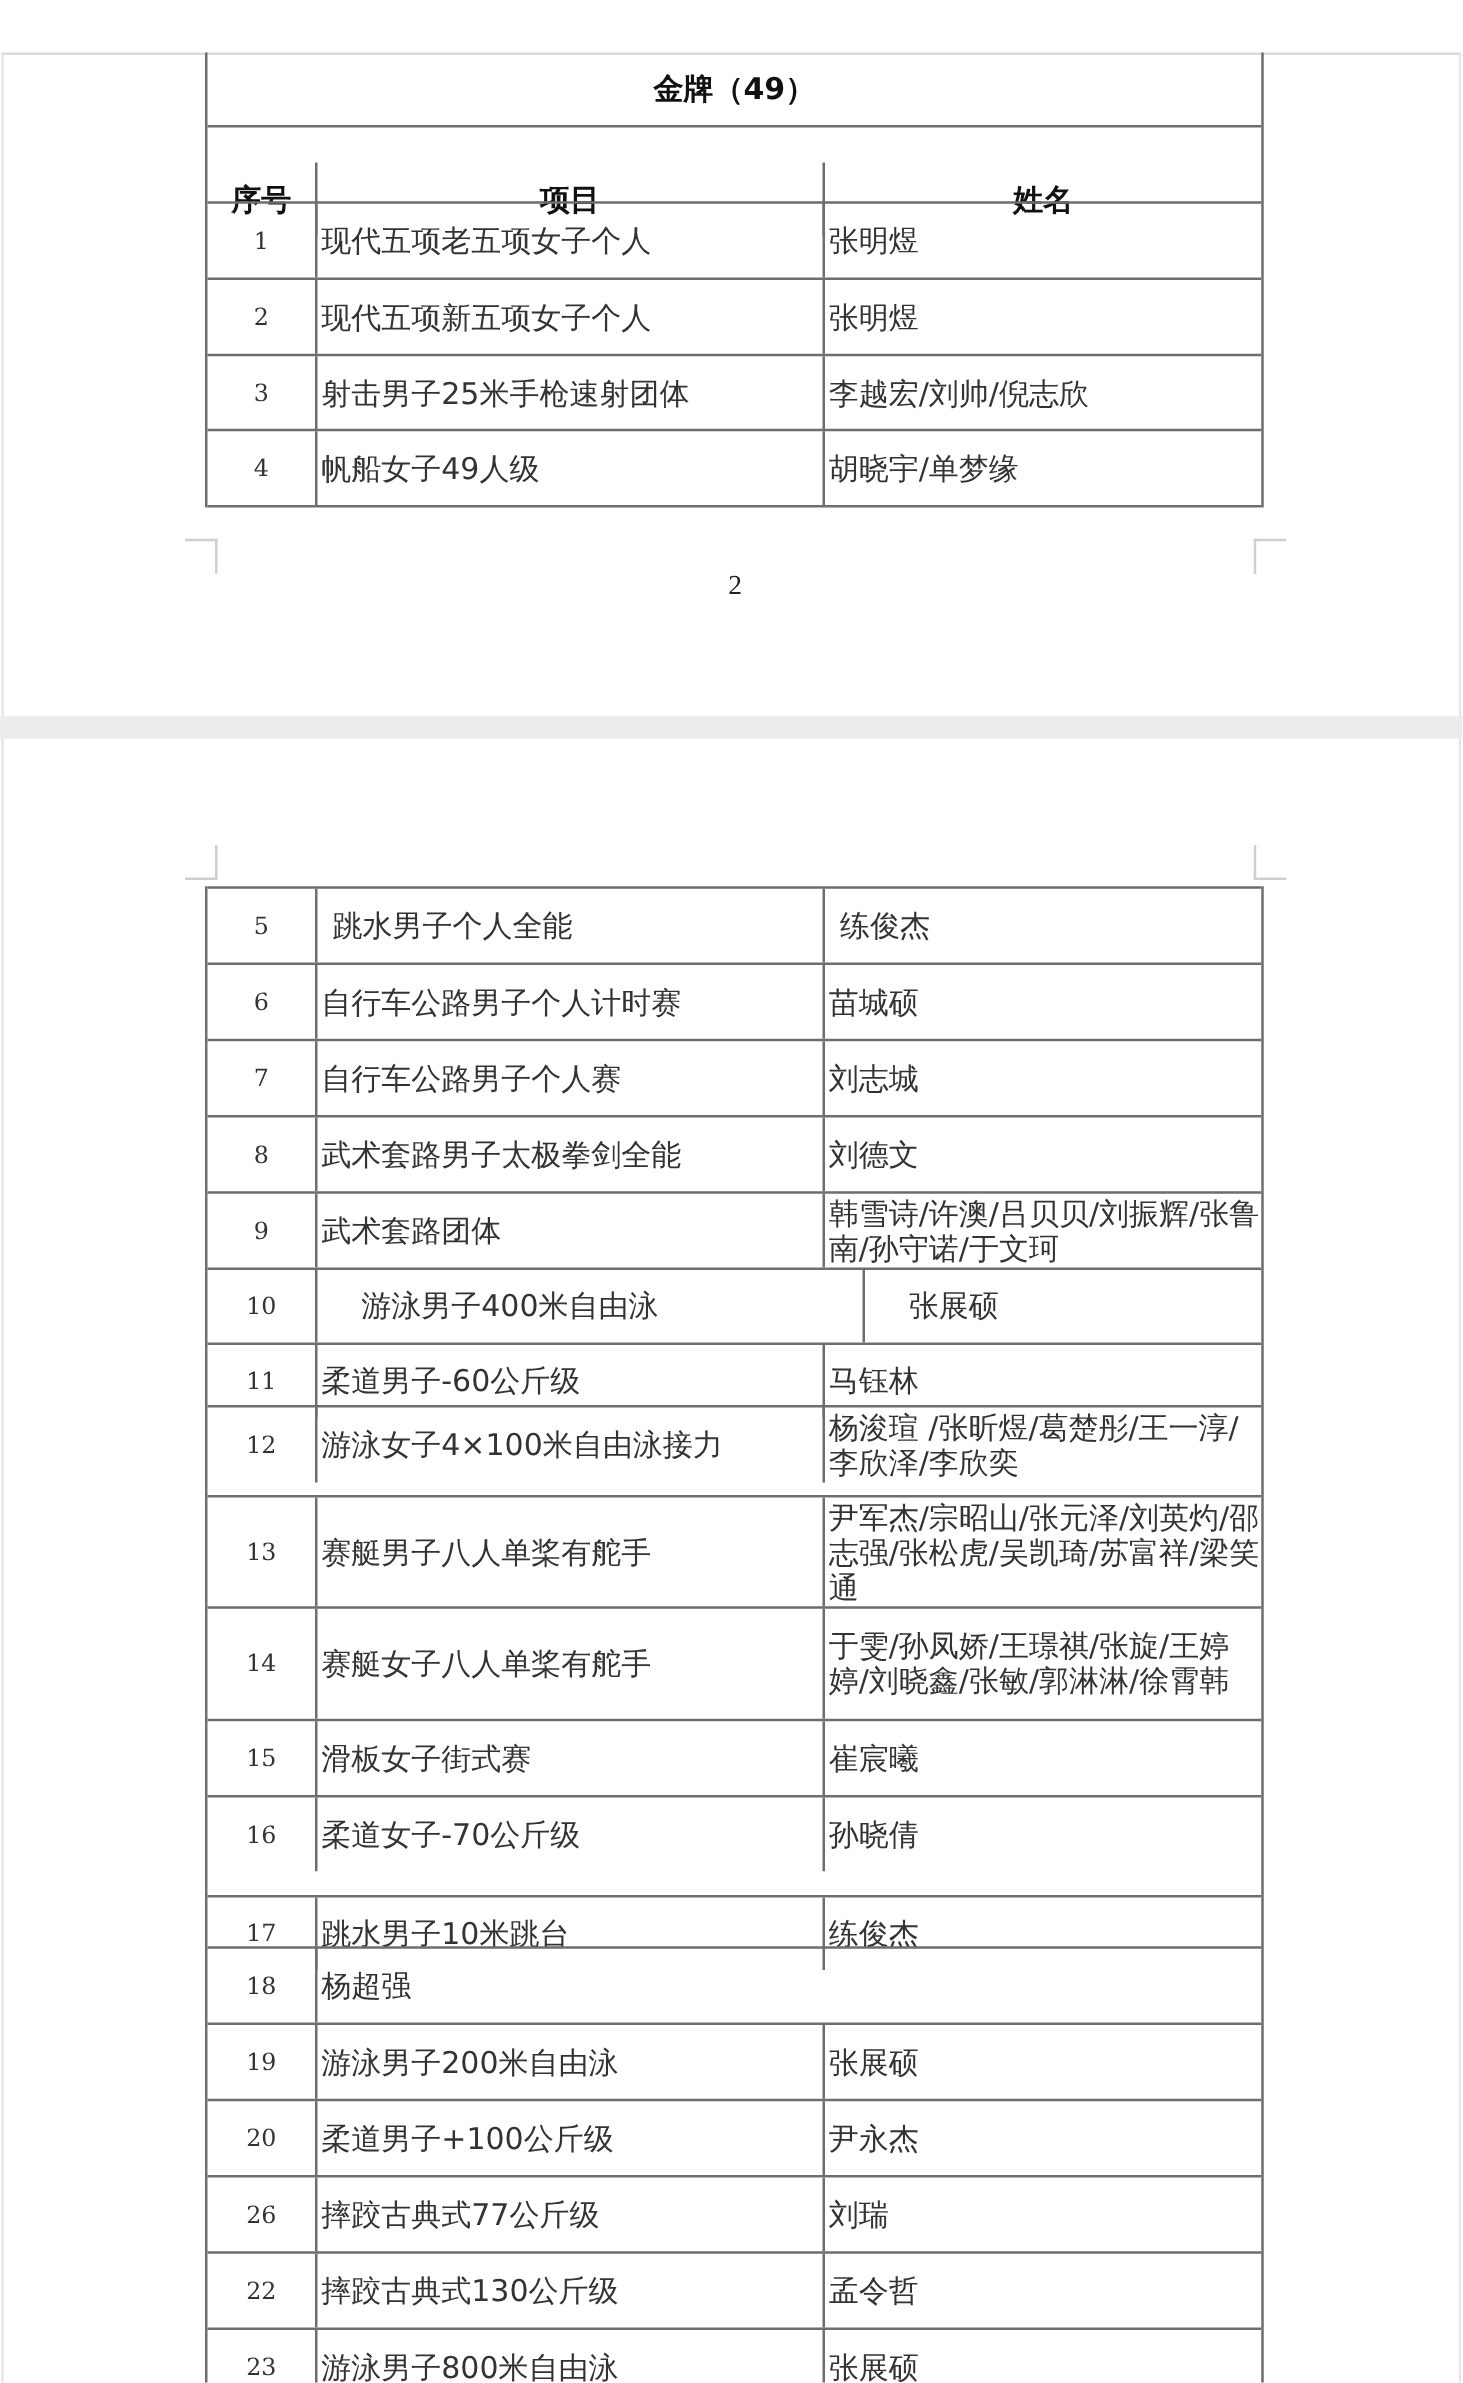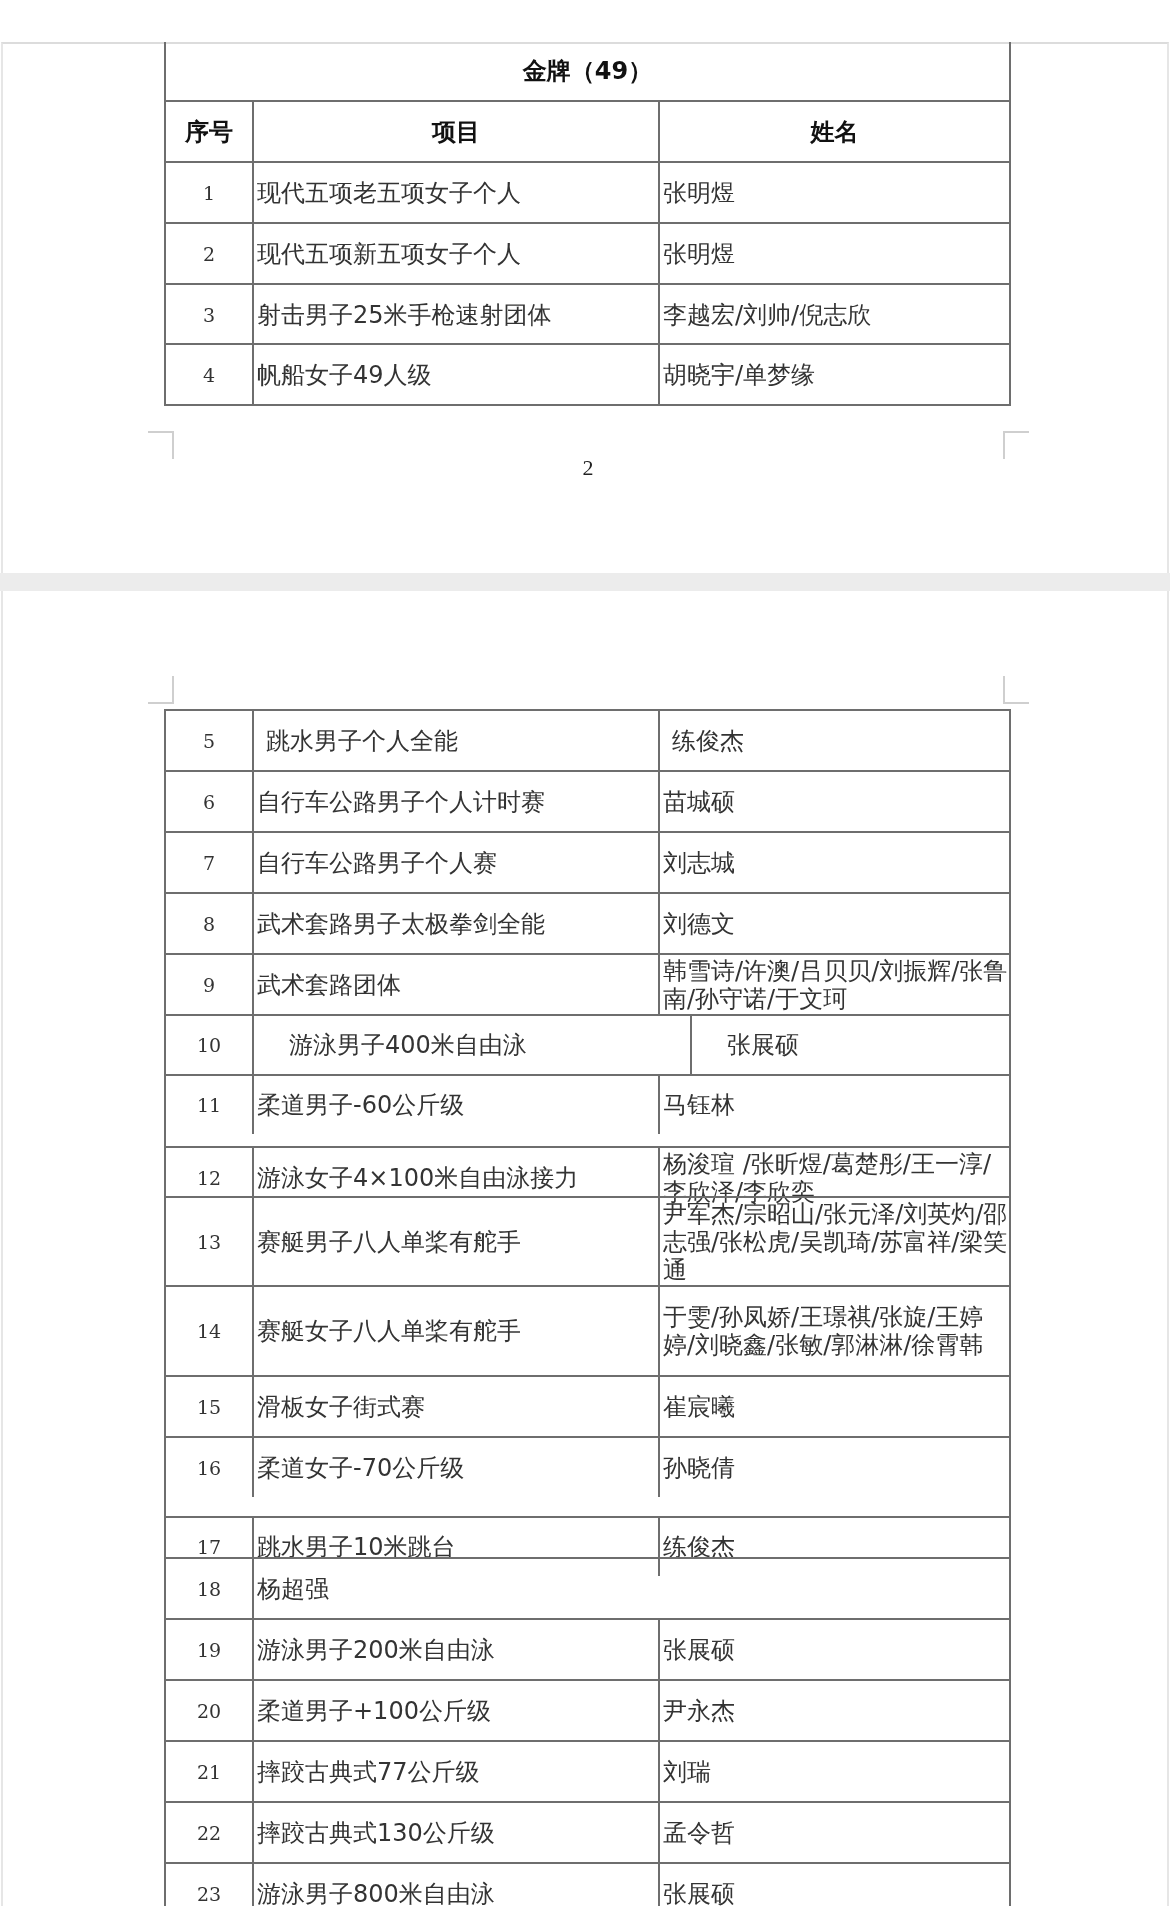--- a/index.html
+++ b/index.html
@@ -9,21 +9,21 @@
   .gap{position:absolute;left:0;right:0;top:573px;height:18px;background:#ececec;}
   .page2{top:591px;height:1330px;}
   .tbl{position:absolute;left:164px;width:847px;border-left:2px solid #6e6e6e;border-right:2px solid #6e6e6e;box-sizing:border-box;}
   .row{position:absolute;left:0;right:0;border-top:2px solid #6e6e6e;box-sizing:border-box;display:flex;}
   .row.last{border-bottom:2px solid #6e6e6e;}
   .cell{box-sizing:border-box;height:100%;display:flex;align-items:center;overflow:hidden;}
   .c1{width:88px;justify-content:center;border-right:2px solid #6e6e6e;font-family:"DejaVu Serif","Liberation Serif",serif;font-size:19px;color:#333;}
   .c2{width:406px;border-right:2px solid #6e6e6e;padding-left:3px;font-size:24px;color:#333;white-space:nowrap;}
   .c3{flex:1;padding-left:3px;font-size:24px;color:#333;line-height:28px;}
   .title-row{justify-content:center;align-items:center;font-weight:bold;font-size:24px;color:#111;}
-  .hdr .cell{justify-content:center;font-weight:bold;font-size:24px;color:#111;padding-left:0;font-family:"DejaVu Sans","Liberation Sans",sans-serif;}
+  .hdr .cell{justify-content:center;font-weight:bold;font-size:24px;color:#111;padding-left:0;font-family:"DejaVu Sans","Liberation Sans",sans-serif;margin-top:28px;}
   .crop{position:absolute;border-color:#cfcfcf;border-style:solid;border-width:0;}
   .pgnum{position:absolute;top:455px;left:578px;width:20px;text-align:center;font-family:"Liberation Serif","DejaVu Serif",serif;font-size:22px;color:#222;}
   .indent{padding-left:12px;}
 </style>
 </head>
 <body>
 
 <div class="page page1"></div>
 <div class="gap"></div>
 <div class="page page2"></div>
@@ -95,21 +95,21 @@
   <div class="row" style="top:305px;height:60px;gap:32px;">
     <div class="cell c1">10</div>
     <div class="cell c2">游泳男子400米自由泳</div>
     <div class="cell c3">张展硕</div>
   </div>
   <div class="row" style="top:365px;height:60px;">
     <div class="cell c1">11</div>
     <div class="cell c2">柔道男子-60公斤级</div>
     <div class="cell c3">马钰林</div>
   </div>
-  <div class="row" style="top:437px;height:62px;">
+  <div class="row" style="top:415px;height:62px;">
     <div class="cell c1">12</div>
     <div class="cell c2">游泳女子4×100米自由泳接力</div>
     <div class="cell c3">杨浚瑄 /张昕煜/葛楚彤/王一淳/李欣泽/李欣奕</div>
   </div>
   <div class="row" style="top:487px;height:89px;">
     <div class="cell c1">13</div>
     <div class="cell c2">赛艇男子八人单桨有舵手</div>
     <div class="cell c3">尹军杰/宗昭山/张元泽/刘英灼/邵志强/张松虎/吴凯琦/苏富祥/梁笑通</div>
   </div>
   <div class="row" style="top:576px;height:90px;">
@@ -140,21 +140,21 @@
     <div class="cell c1">19</div>
     <div class="cell c2">游泳男子200米自由泳</div>
     <div class="cell c3">张展硕</div>
   </div>
   <div class="row" style="top:970px;height:61px;">
     <div class="cell c1">20</div>
     <div class="cell c2">柔道男子+100公斤级</div>
     <div class="cell c3">尹永杰</div>
   </div>
   <div class="row" style="top:1031px;height:61px;">
-    <div class="cell c1">21</div>
+    <div class="cell c1">26</div>
     <div class="cell c2">摔跤古典式77公斤级</div>
     <div class="cell c3">刘瑞</div>
   </div>
   <div class="row" style="top:1092px;height:61px;">
     <div class="cell c1">22</div>
     <div class="cell c2">摔跤古典式130公斤级</div>
     <div class="cell c3">孟令哲</div>
   </div>
   <div class="row" style="top:1153px;height:61px;">
     <div class="cell c1">23</div>

